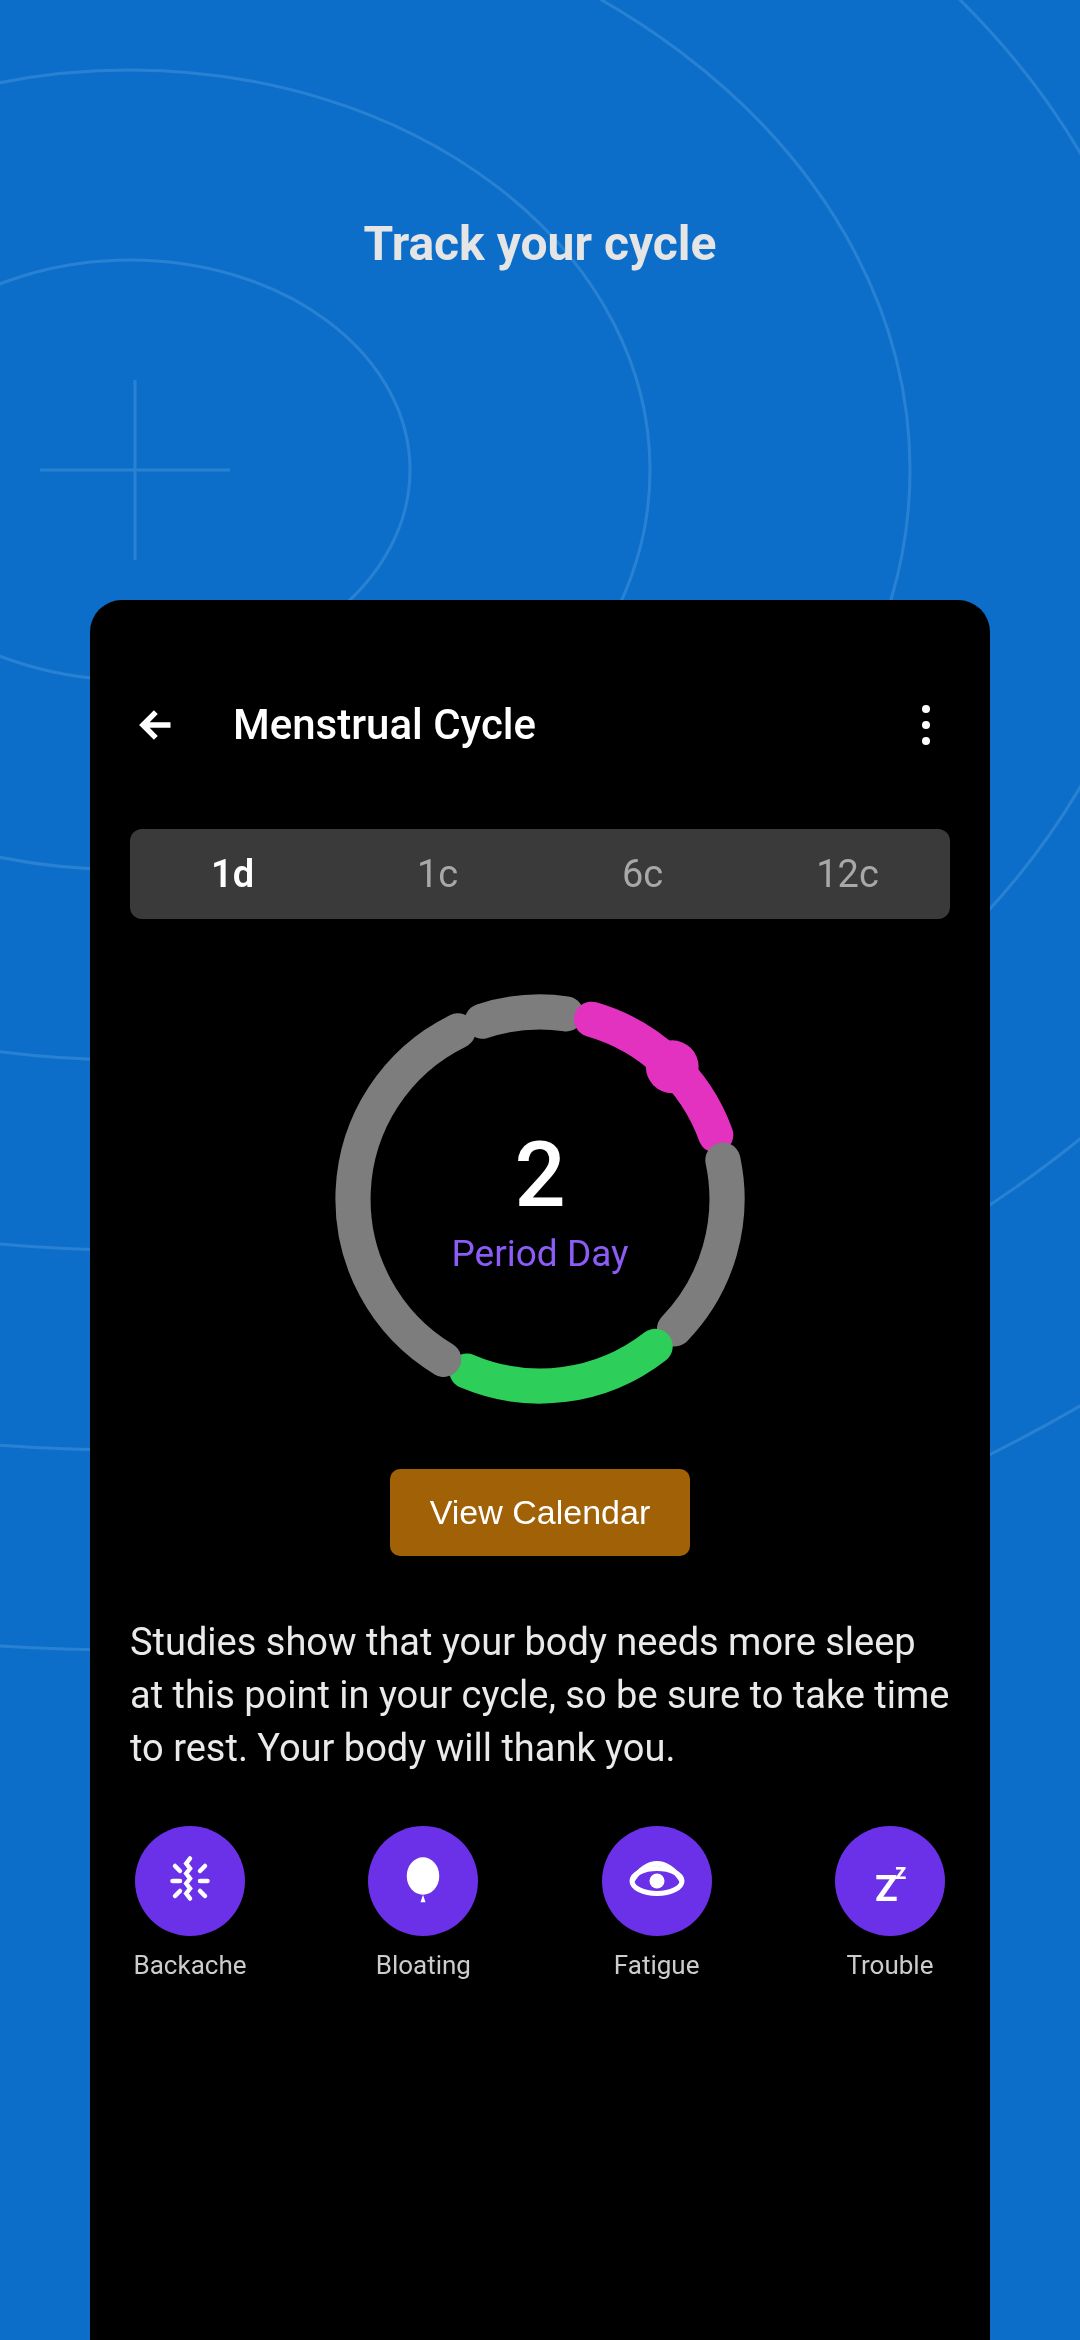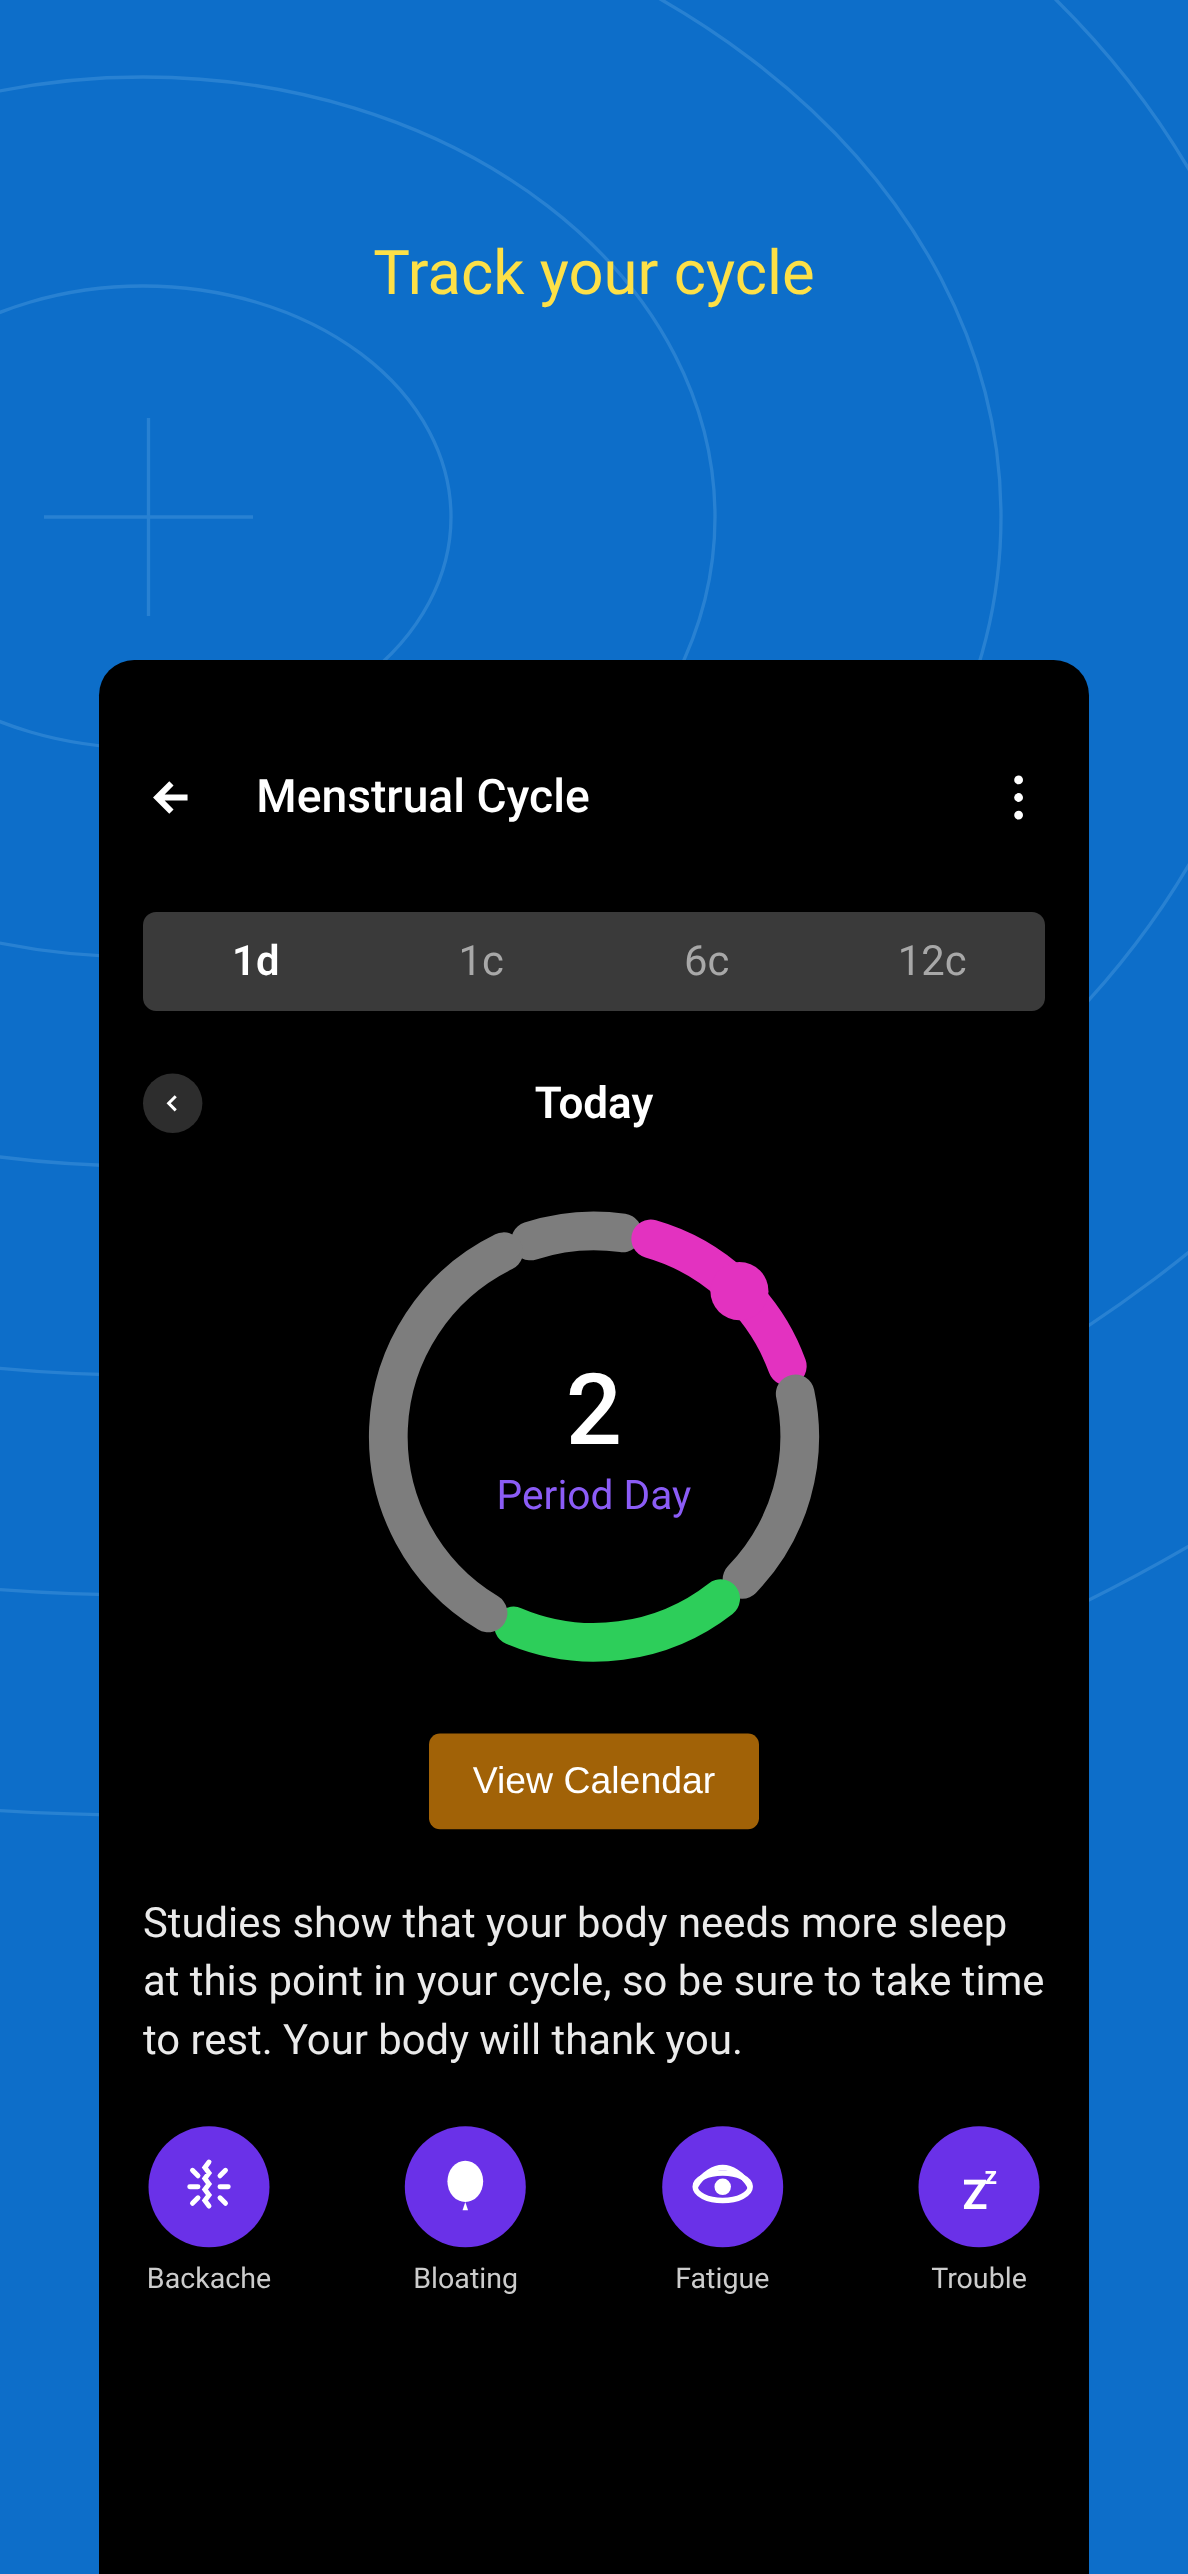--- a/index.html
+++ b/index.html
@@ -11,23 +11,23 @@
   }
   .bg-rings {
     position: absolute; inset: 0; overflow: hidden; pointer-events: none;
   }
   .bg-rings svg { width: 100%; height: 100%; }
   .promo-title {
     position: absolute;
     top: 215px;
     left: 0; right: 0;
     text-align: center;
-    color: #fde047;
-    font-size: 56px;
-    font-weight: 400;
+    color: #e5e5e5;
+    font-size: 48px;
+    font-weight: 700;
   }
   .device {
     position: absolute;
     top: 600px;
     left: 90px;
     width: 900px;
     height: 1912px;
     background: #000;
     border-radius: 32px;
     padding: 0 0px;
@@ -145,28 +145,20 @@
     </div>
   </div>
 
   <div class="seg-control">
     <div class="seg-item active">1d</div>
     <div class="seg-item">1c</div>
     <div class="seg-item">6c</div>
     <div class="seg-item">12c</div>
   </div>
 
-  <div class="today-row">
-    <div class="prev-btn">
-      <svg viewBox="0 0 24 24">
-          <path d="M15 5l-7 7 7 7"></path>
-        </svg>
-    </div>
-    <div class="today-label">Today</div>
-  </div>
 
   <div class="ring-wrap">
     <svg viewBox="0 0 200 200" id="ring-svg">
         <path d="M 73.73355547812947 19.16019611491194 A 85 85 0 0 1 111.82971358160559 15.827214156966534" stroke="#7d7d7d" stroke-width="16" fill="none" stroke-linecap="round"></path>
         <path d="M 123.42917524444493 18.292755845242894 A 85 85 0 0 1 179.8738727668022 70.92828781731816" stroke="#e332c0" stroke-width="16" fill="none" stroke-linecap="round"></path>
         <path d="M 183.14254606237347 82.32750628049045 A 85 85 0 0 1 161.14388302878535 159.04596148901476" stroke="#7d7d7d" stroke-width="16" fill="none" stroke-linecap="round"></path>
         <path d="M 152.33122540268096 166.98091405657135 A 85 85 0 0 1 66.78785407841174 178.24291254345744" stroke="#2dce5a" stroke-width="16" fill="none" stroke-linecap="round"></path>
         <path d="M 56.221763632645384 172.85922055967956 A 85 85 0 0 1 62.73845252292839 23.602506064570818" stroke="#7d7d7d" stroke-width="16" fill="none" stroke-linecap="round"></path>
         <circle cx="160.10407640085654" cy="39.895923599143465" r="12" fill="#e332c0"></circle>
       </svg>

